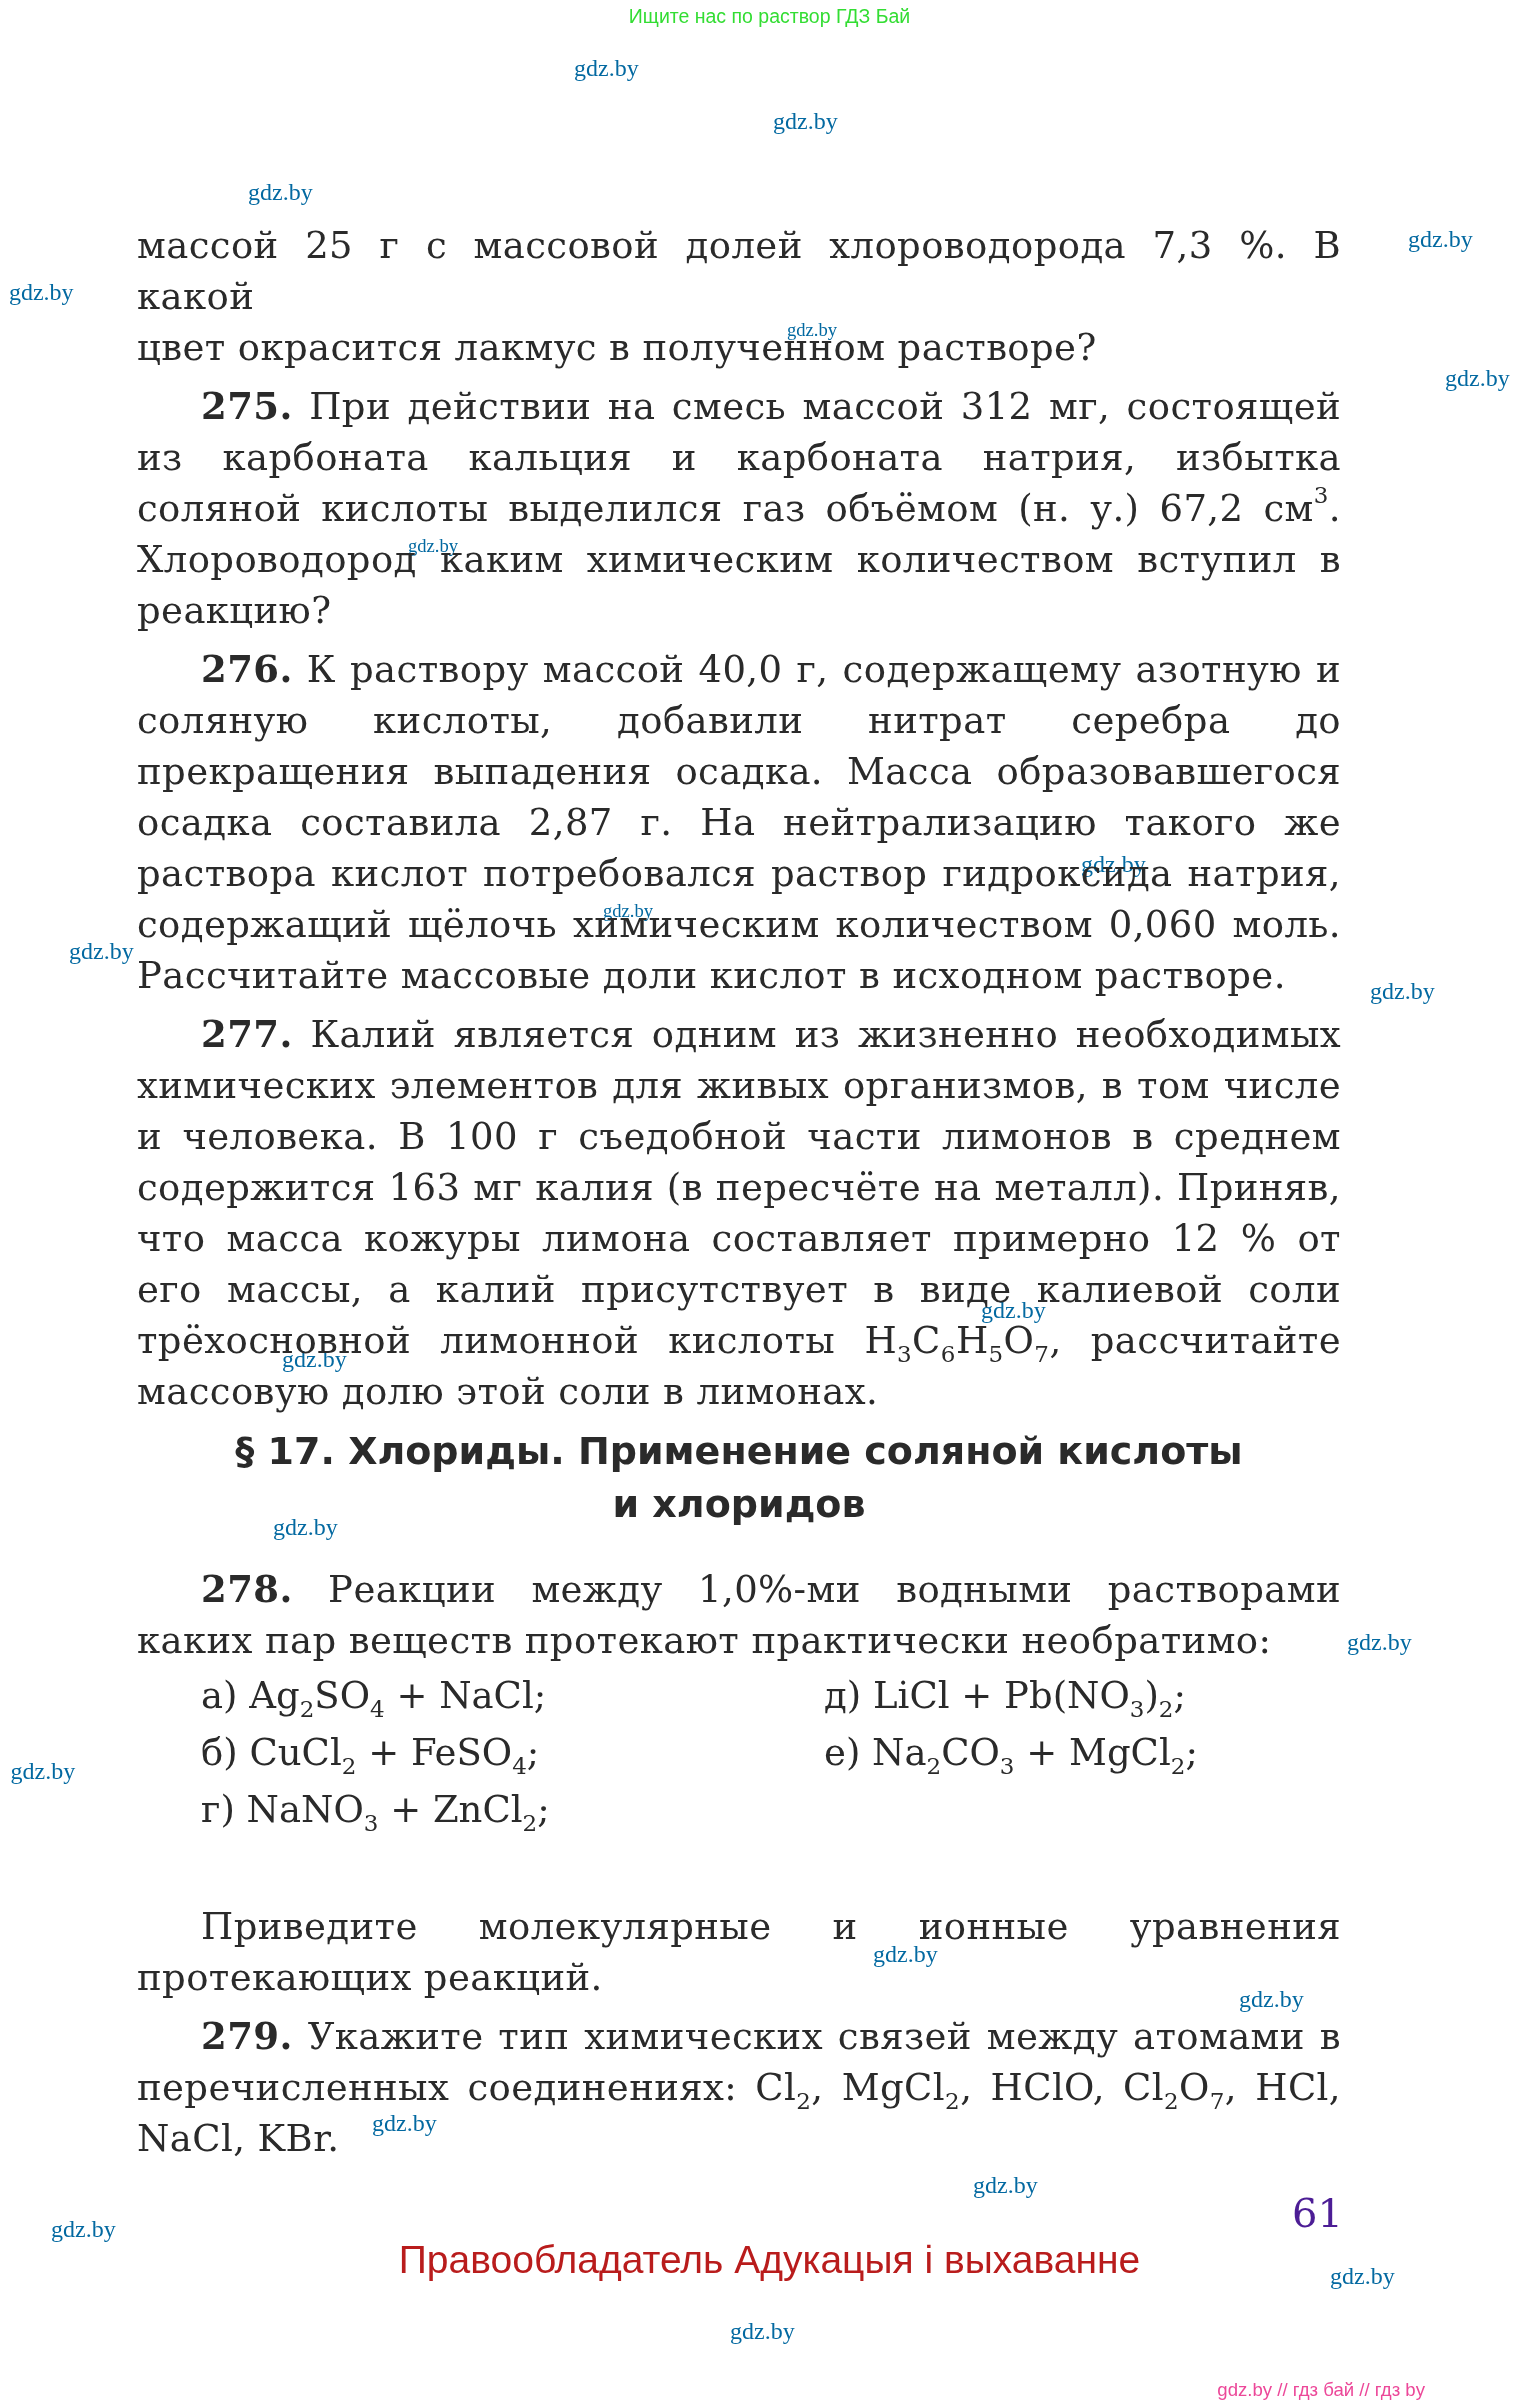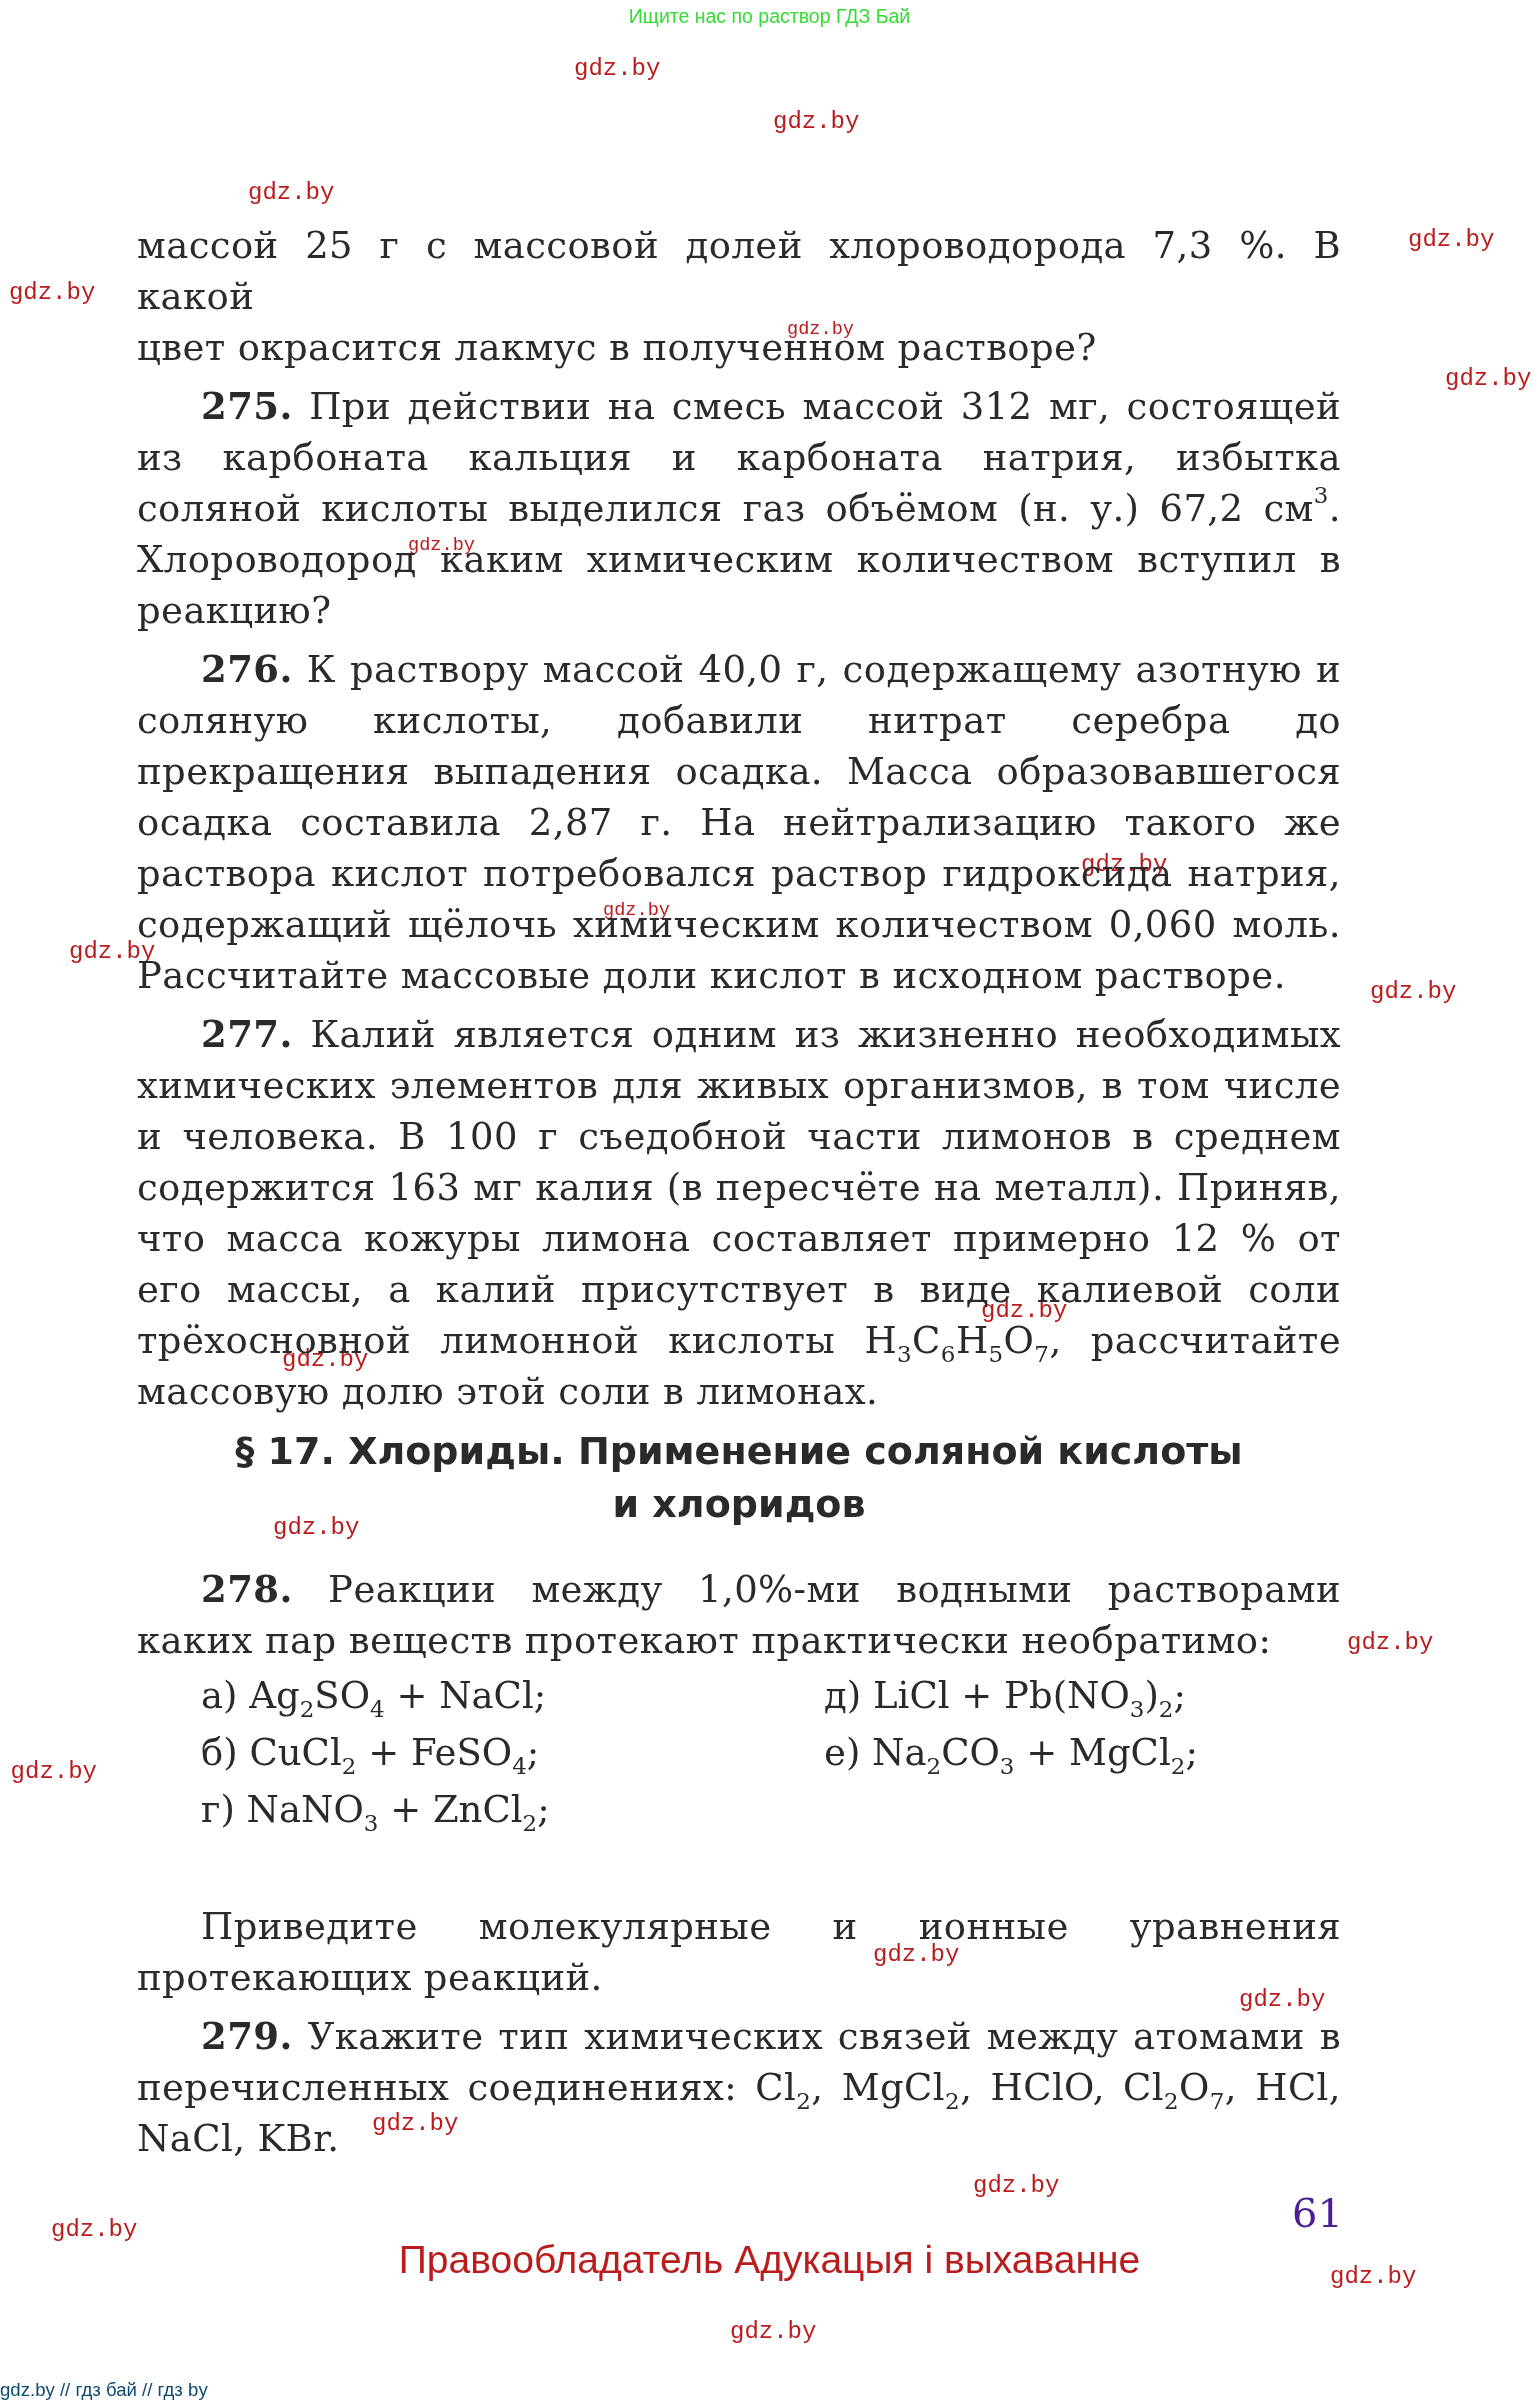--- a/index.html
+++ b/index.html
@@ -1,34 +1,34 @@
 <!DOCTYPE html>
 <html style="font-size:14px"><head>
 <meta charset="utf-8">
 <style>
   html, body { margin:0; padding:0; background:#ffffff; }
   body { width:1539px; height:2401px; position:relative; overflow:hidden; font-family:"DejaVu Serif", serif; color:#2a2a2a; }
   .top-banner { position:absolute; top:5.3px; left:0; width:1539px; text-align:center; font-family:"Liberation Sans", sans-serif; font-size:19.5px; color:#33dd33; }
-  .wm { position:absolute; font-family:Liberation Mono, monospace; font-size:24px; color:#b91c1c; white-space:nowrap; }
+  .wm { position:absolute; font-family:Liberation Serif, serif; font-size:24px; color:#0369a1; white-space:nowrap; }
   .wm.sm { font-size:18.6px; }
   .content { position:absolute; left:137px; top:220px; width:1204px; }
   .p { font-size:37px; line-height:51px; text-align:justify; text-align-last:left; margin:0; letter-spacing:0.4px; }
   .indent { text-indent:64px; }
   .num { font-weight:bold; }
   .gap { height:8px; }
   .heading { position:absolute; left:137px; top:1425px; width:1204px; text-align:center; font-family:"DejaVu Sans", sans-serif; font-weight:bold; font-size:38px; line-height:53px; color:#2a2a2a; }
   .opts { position:absolute; left:201px; top:1667px; width:1152px; }
   .opt-row { height:57px; font-size:37px; line-height:57px; position:relative; }
   .opt-l { position:absolute; left:0; }
   .opt-r { position:absolute; left:623px; }
   sub { font-size:23px; vertical-align:-8.9px; line-height:0; }
   sup { font-size:23px; vertical-align:17.7px; line-height:0; }
   .page-num { position:absolute; left:1292px; top:2190px; font-size:40px; color:#4c1d95; }
   .copyright { position:absolute; left:0; width:1539px; top:2238px; text-align:center; font-family:"Liberation Sans", sans-serif; font-size:39px; color:#b91c1c; }
-  .footer { position:absolute; left:0; width:1425px; top:2379px; text-align:left; font-family:"Liberation Sans", sans-serif; font-size:18.6px; color:#0c4a6e; }
+  .footer { position:absolute; left:0; width:1425px; top:2379px; text-align:right; font-family:"Liberation Sans", sans-serif; font-size:18.6px; color:#ec4899; }
 </style>
 </head>
 <body>
 
 <div class="top-banner">Ищите нас по раствор ГДЗ Бай</div>
 
 <div class="wm" style="left:574px;top:55px;">gdz.by</div>
 <div class="wm" style="left:773px;top:108px;">gdz.by</div>
 <div class="wm" style="left:248px;top:179px;">gdz.by</div>
 <div class="wm" style="left:1408px;top:226px;">gdz.by</div>

